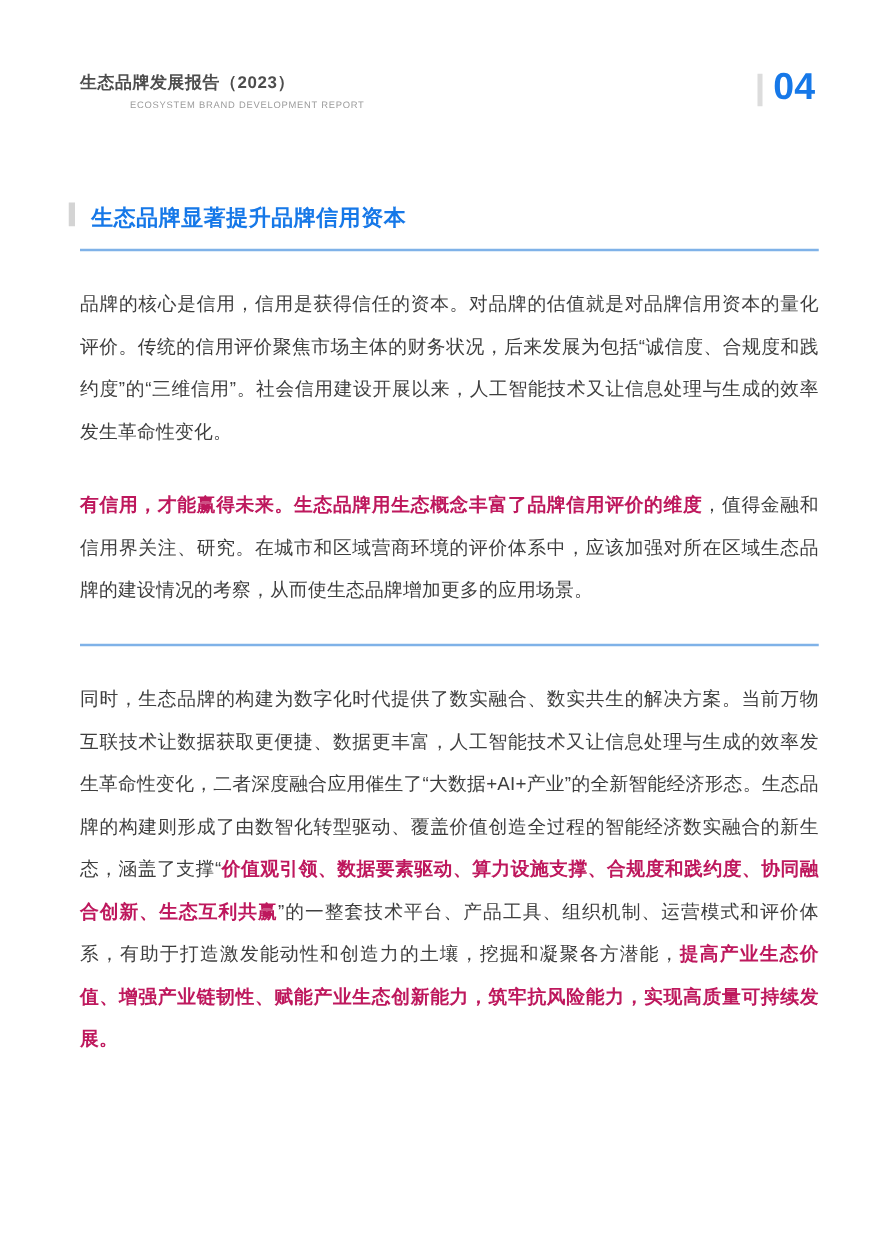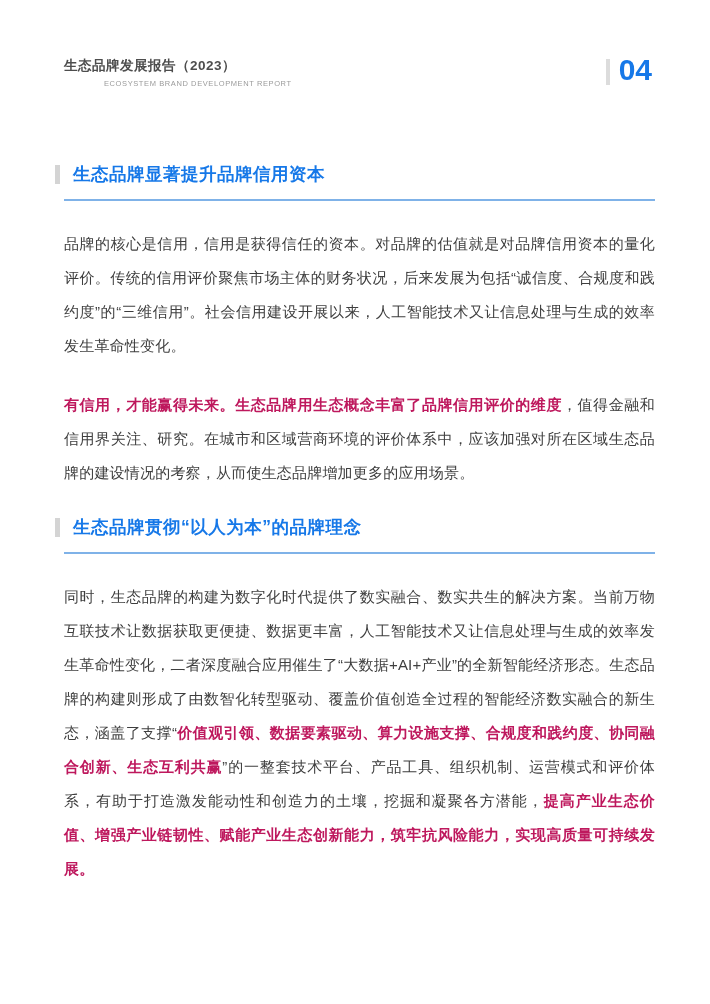--- a/index.html
+++ b/index.html
@@ -55,21 +55,20 @@
   }
   .pageno {
     font-size: 30px;
     font-weight: 700;
     color: #1678e8;
     line-height: 1;
   }
   
   .section-heading {
     display: flex;
-    align-items: center;
     margin-left: -9px;
   }
   .heading-bar {
     width: 5px;
     height: 19px;
     background: #d4d4d4;
     margin-right: 13px;
     flex: 0 0 auto;
   }
   .heading-text {
@@ -123,24 +122,20 @@
         <div class="heading-text">生态品牌显著提升品牌信用资本</div>
       </div>
       <div class="heading-underline"></div>
       <div class="section-body">
           <p><span>品牌的核心是信用，信用是获得信任的资本。对品牌的估值就是对品牌信用资本的量化评价。传统的信用评价聚焦市场主体的财务状况，后来发展为包括“诚信度、合规度和践约度”的“三维信用”。社会信用建设开展以来，人工智能技术又让信息处理与生成的效率发生革命性变化。</span></p>
           <p><span class="b">有信用，才能赢得未来。生态品牌用生态概念丰富了品牌信用评价的维度</span><span>，值得金融和信用界关注、研究。在城市和区域营商环境的评价体系中，应该加强对所在区域生态品牌的建设情况的考察，从而使生态品牌增加更多的应用场景。</span></p>
         </div>
     </div>
 
     <div class="section sec2">
-      <div class="section-heading">
-        <div class="heading-bar"></div>
-        <div class="heading-text">生态品牌贯彻“以人为本”的品牌理念</div>
-      </div>
       <div class="heading-underline"></div>
       <div class="section-body">
           <p><span>同时，生态品牌的构建为数字化时代提供了数实融合、数实共生的解决方案。当前万物互联技术让数据获取更便捷、数据更丰富，人工智能技术又让信息处理与生成的效率发生革命性变化，二者深度融合应用催生了“大数据+AI+产业”的全新智能经济形态。生态品牌的构建则形成了由数智化转型驱动、覆盖价值创造全过程的智能经济数实融合的新生态，涵盖了支撑“</span><span class="b">价值观引领、数据要素驱动、算力设施支撑、合规度和践约度、协同融合创新、生态互利共赢</span><span>”的一整套技术平台、产品工具、组织机制、运营模式和评价体系，有助于打造激发能动性和创造力的土壤，挖掘和凝聚各方潜能，</span><span class="b">提高产业生态价值、增强产业链韧性、赋能产业生态创新能力，筑牢抗风险能力，实现高质量可持续发展。</span></p>
         </div>
     </div>
 
   </div>
 </div>
 
 </body></html>

